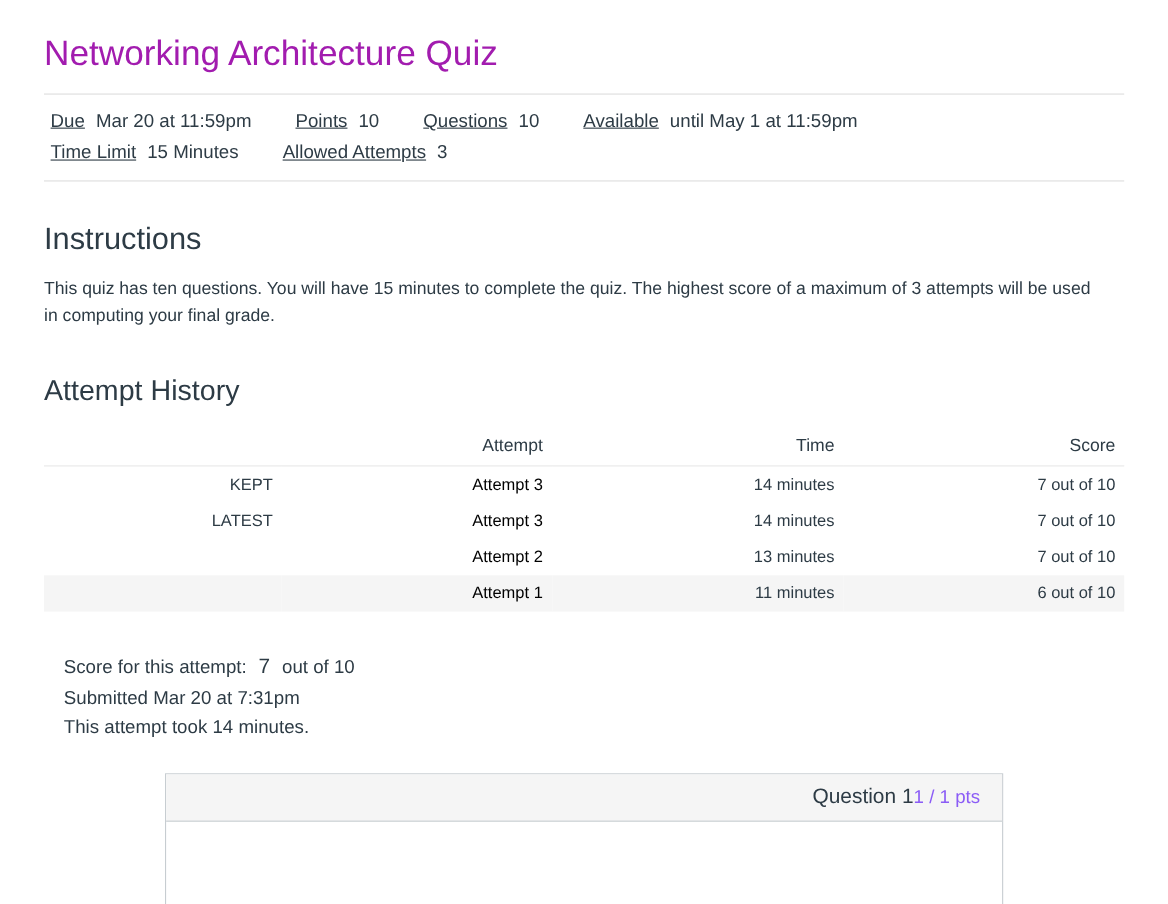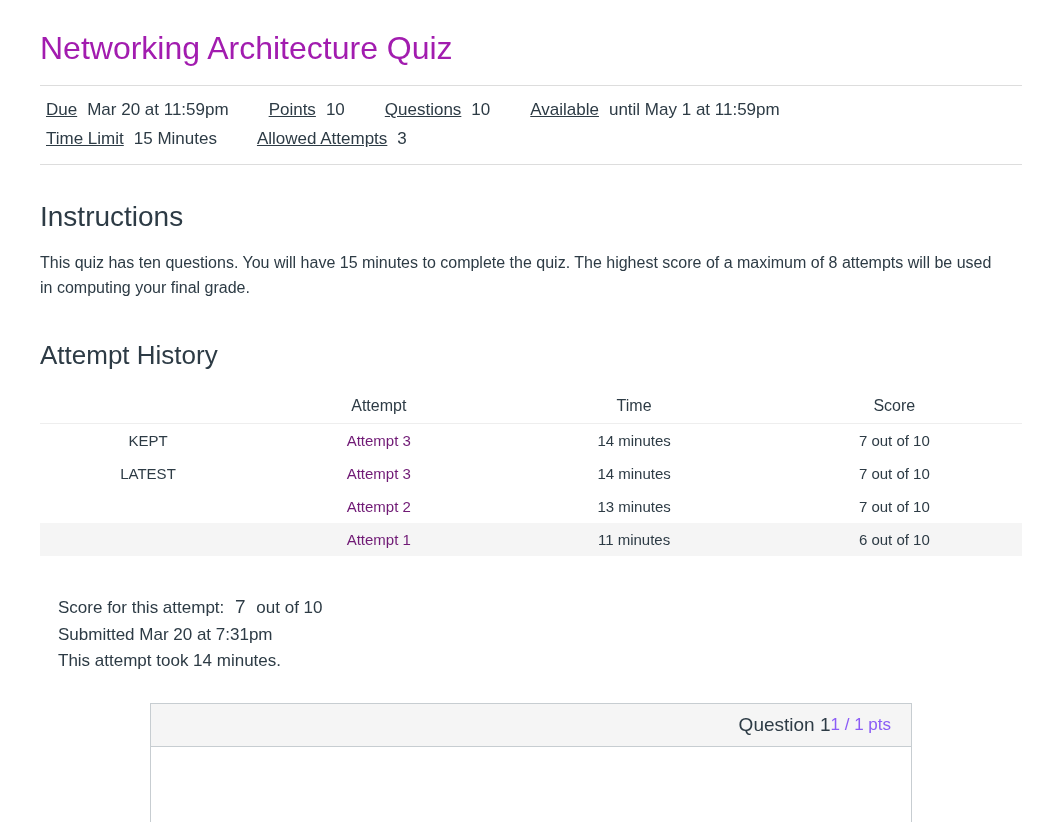--- a/index.html
+++ b/index.html
@@ -63,38 +63,38 @@
       font-weight: 400;
       margin-top: 30px;
       margin-bottom: 18px;
     }
     .attempt-table {
       width: 100%;
       border-collapse: collapse;
       margin-bottom: 36px;
     }
     .attempt-table th, .attempt-table td {
-      text-align: center;
+      text-align: right;
       padding: 8px 8px;
       font-size: 15px;
     }
     .attempt-table th {
       font-weight: 400;
       font-size: 16px;
       border-bottom: 1px solid #eee;
     }
     .attempt-table .col-badge { width: 22%; }
     .attempt-table .col-attempt { width: 25%; }
     .attempt-table .col-time { width: 27%; }
     .attempt-table .col-score { width: 26%; }
     .badge-cell {
       font-size: 14px;
     }
     .attempt-link {
-      color: #701a75;
+      color: #000000;
       text-decoration: none;
       cursor: pointer;
     }
     .highlight-row td {
       background: #f5f5f5;
     }
     .score-summary {
       padding: 0 18px;
       margin-bottom: 28px;
     }
@@ -162,21 +162,21 @@
       <span class="meta-value">15 Minutes</span>
     </div>
     <div class="meta-item">
       <span class="meta-label">Allowed Attempts</span>
       <span class="meta-value">3</span>
     </div>
   </div>
 </div>
 
 <h2 class="section-heading">Instructions</h2>
-<p class="instructions-text">This quiz has ten questions. You will have 15 minutes to complete the quiz. The highest score of a maximum of 8 attempts will be used in computing your final grade.</p>
+<p class="instructions-text">This quiz has ten questions. You will have 15 minutes to complete the quiz. The highest score of a maximum of 3 attempts will be used in computing your final grade.</p>
 
 <h2 class="attempt-heading">Attempt History</h2>
 
 <table class="attempt-table">
   <thead>
     <tr>
       <th class="col-badge"></th>
       <th class="col-attempt">Attempt</th>
       <th class="col-time">Time</th>
       <th class="col-score">Score</th>

